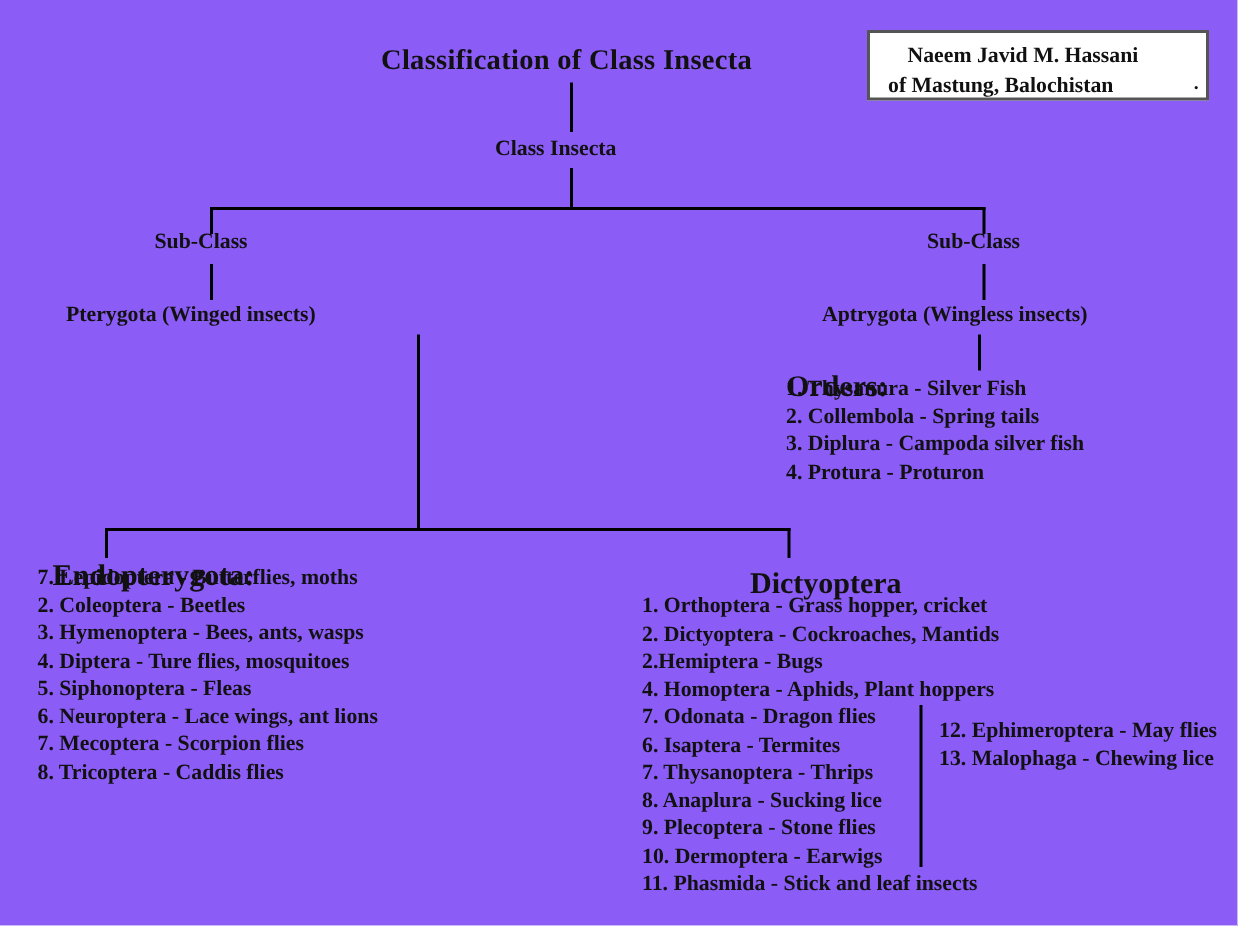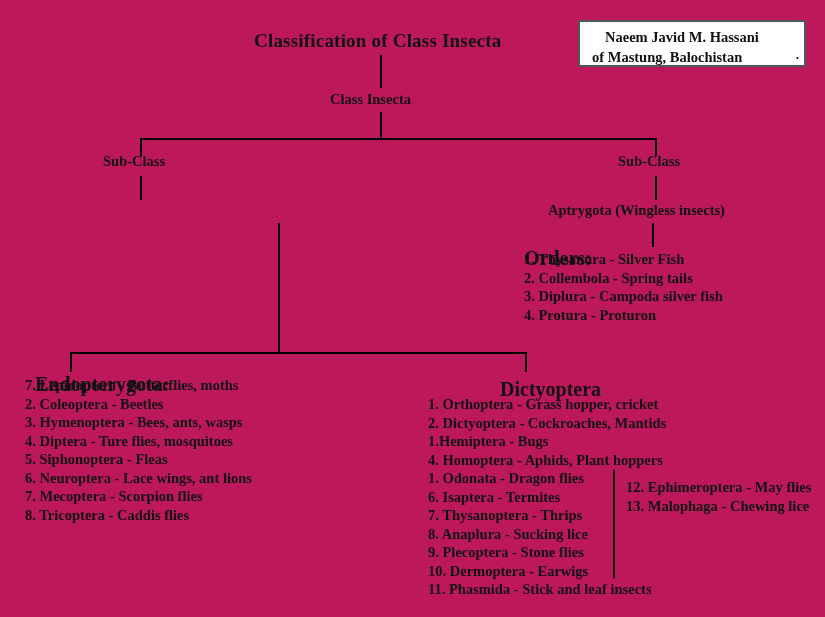--- a/index.html
+++ b/index.html
@@ -4,21 +4,21 @@
 <style>
   html, body {
     margin: 0;
     padding: 0;
     background: #ffffff;
   }
   #page {
     position: relative;
     width: 825px;
     height: 617px;
-    background: #be185d;
+    background: #8b5cf6;
     overflow: hidden;
     font-family: "Liberation Serif", "DejaVu Serif", serif;
     color: #000000;
   }
   .txt {
     position: absolute;
     white-space: nowrap;
     font-weight: bold;
     color: #111111;
     line-height: 1.0;
@@ -98,20 +98,21 @@
   <div class="hline" style="left:140px; top:138px; width:517px;"></div>
   <div class="vline" style="left:140px; top:138px; height:18px;"></div>
   <div class="vline" style="left:655px; top:138px; height:18px;"></div>
 
   <div class="txt node" style="left:103px; top:154px;">Sub-Class</div>
   <div class="txt node" style="left:618px; top:154px;">Sub-Class</div>
 
   <div class="vline" style="left:140px; top:176px; height:24px;"></div>
   <div class="vline" style="left:655px; top:176px; height:24px;"></div>
 
+  <div class="txt node" style="left:44px; top:203px;">Pterygota (Winged insects)</div>
   <div class="txt node" style="left:548px; top:203px;text-align:right;">Aptrygota (Wingless insects)</div>
 
   <div class="vline" style="left:652px; top:223px; height:24px;"></div>
 
   <div class="listblock" style="left:524px; top:248px;">
     <span class="txt subhead">Orders:</span>
     <span class="txt listline" style="margin-top:4px;">1. Thysanura - Silver Fish</span>
     <span class="txt listline" style="margin-top:4px;">2. Collembola - Spring tails</span>
     <span class="txt listline" style="margin-top:4px;">3. Diplura -  Campoda silver fish</span>
     <span class="txt listline" style="margin-top:4px;">4. Protura - Proturon</span>
@@ -131,23 +132,23 @@
     <span class="txt listline" style="margin-top:4px;">5. Siphonoptera - Fleas</span>
     <span class="txt listline" style="margin-top:4px;">6. Neuroptera - Lace wings, ant lions</span>
     <span class="txt listline" style="margin-top:4px;">7. Mecoptera - Scorpion flies</span>
     <span class="txt listline" style="margin-top:4px;">8. Tricoptera - Caddis flies</span>
   </div>
 
   <div class="txt subhead" style="left:500px; top:379px;">Dictyoptera</div>
   <div class="listblock" style="left:428px; top:397px;">
     <span class="txt listline">1. Orthoptera - Grass hopper, cricket</span>
     <span class="txt listline" style="margin-top:4px;">2. Dictyoptera - Cockroaches, Mantids</span>
-    <span class="txt listline" style="margin-top:4px;">1.Hemiptera - Bugs</span>
+    <span class="txt listline" style="margin-top:4px;">2.Hemiptera - Bugs</span>
     <span class="txt listline" style="margin-top:4px;">4. Homoptera -  Aphids, Plant hoppers</span>
-    <span class="txt listline" style="margin-top:4px;">1. Odonata - Dragon flies</span>
+    <span class="txt listline" style="margin-top:4px;">7. Odonata - Dragon flies</span>
     <span class="txt listline" style="margin-top:4px;">6. Isaptera - Termites</span>
     <span class="txt listline" style="margin-top:4px;">7. Thysanoptera -  Thrips</span>
     <span class="txt listline" style="margin-top:4px;">8. Anaplura - Sucking lice</span>
     <span class="txt listline" style="margin-top:4px;">9. Plecoptera - Stone flies</span>
     <span class="txt listline" style="margin-top:4px;">10. Dermoptera - Earwigs</span>
     <span class="txt listline" style="margin-top:4px;">11. Phasmida - Stick and leaf insects</span>
   </div>
 
   <div class="divider" style="left:613px; top:470px; height:108px;"></div>
 

